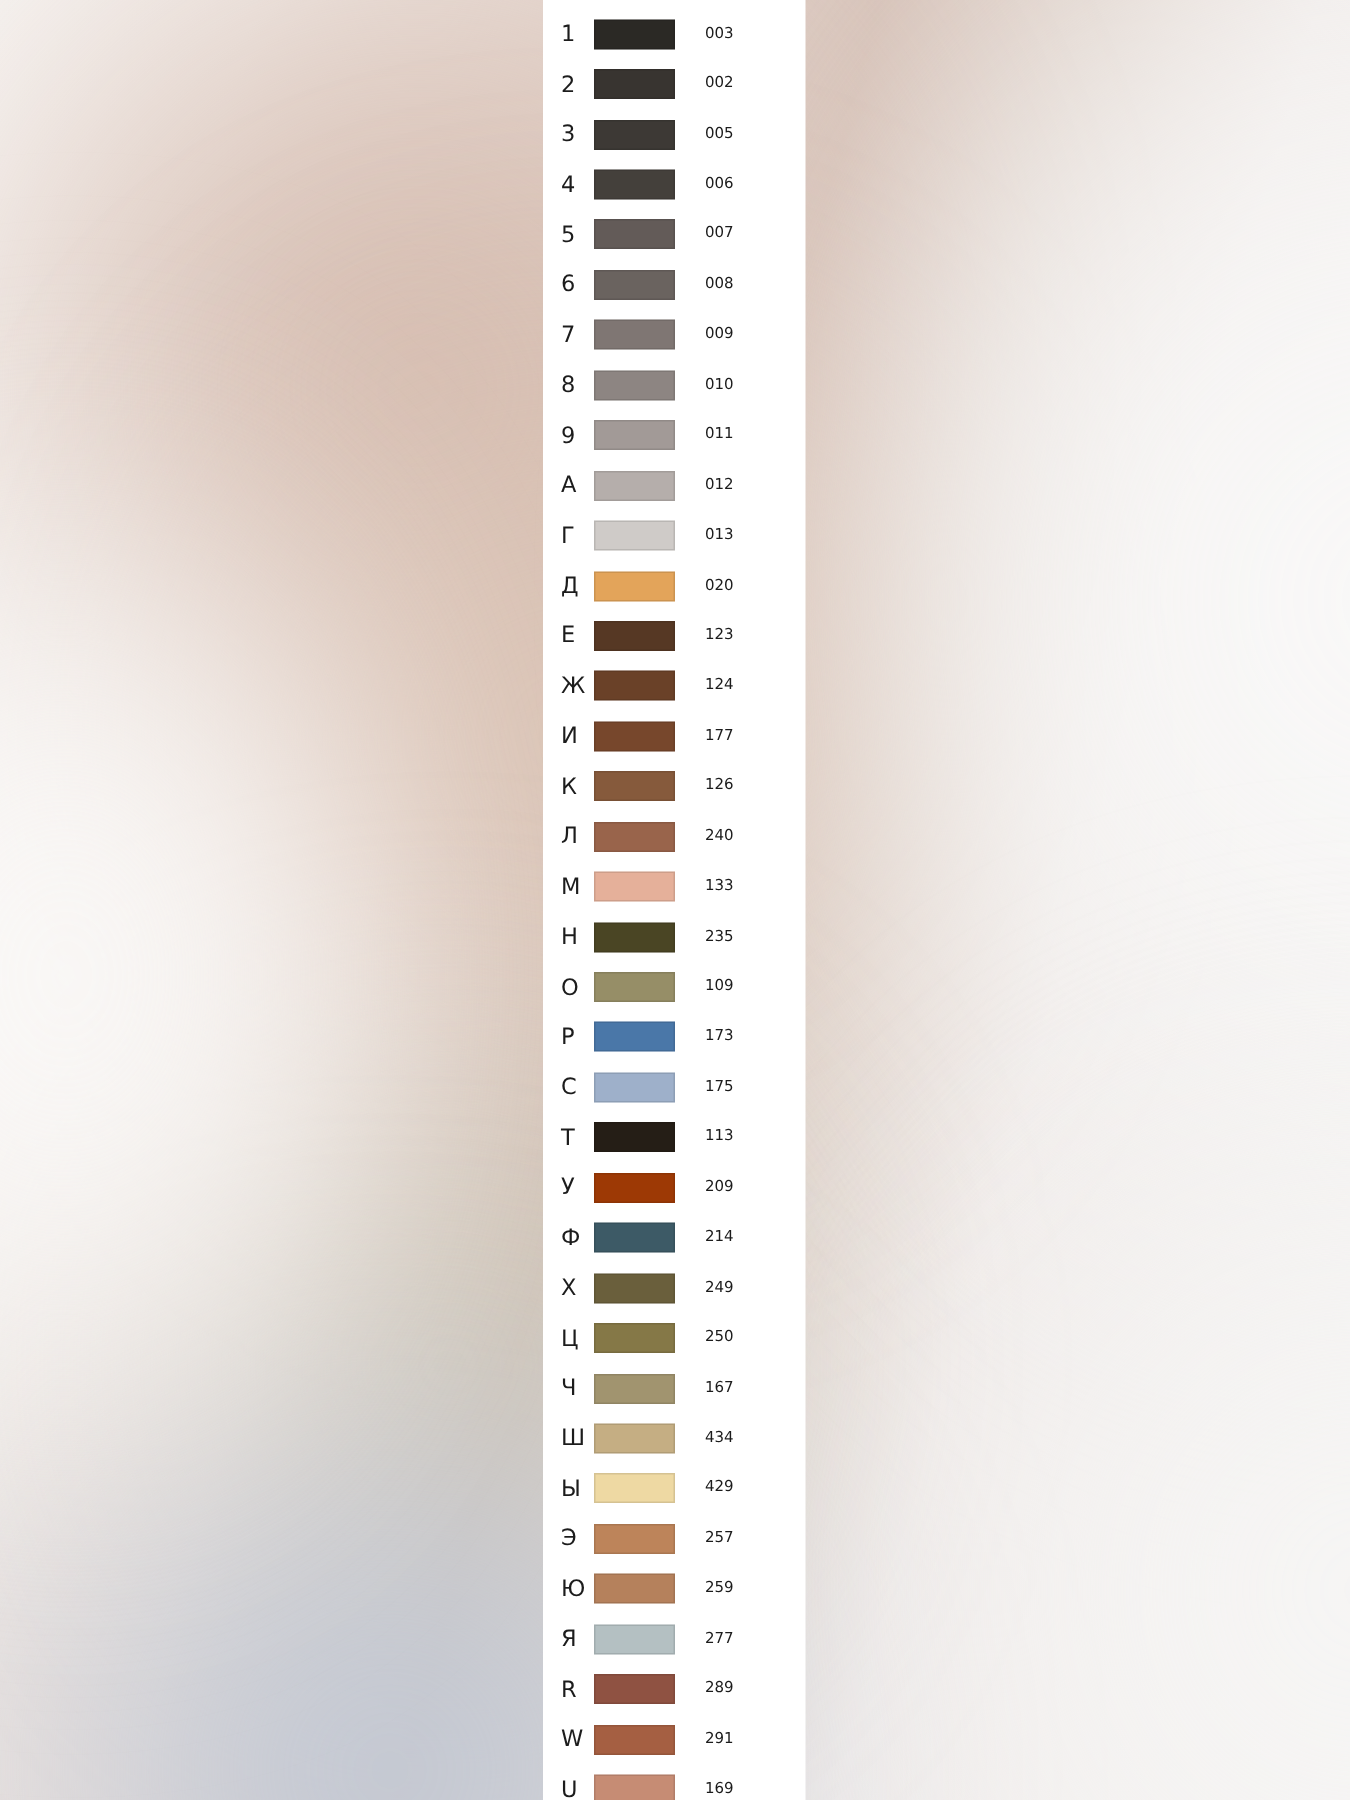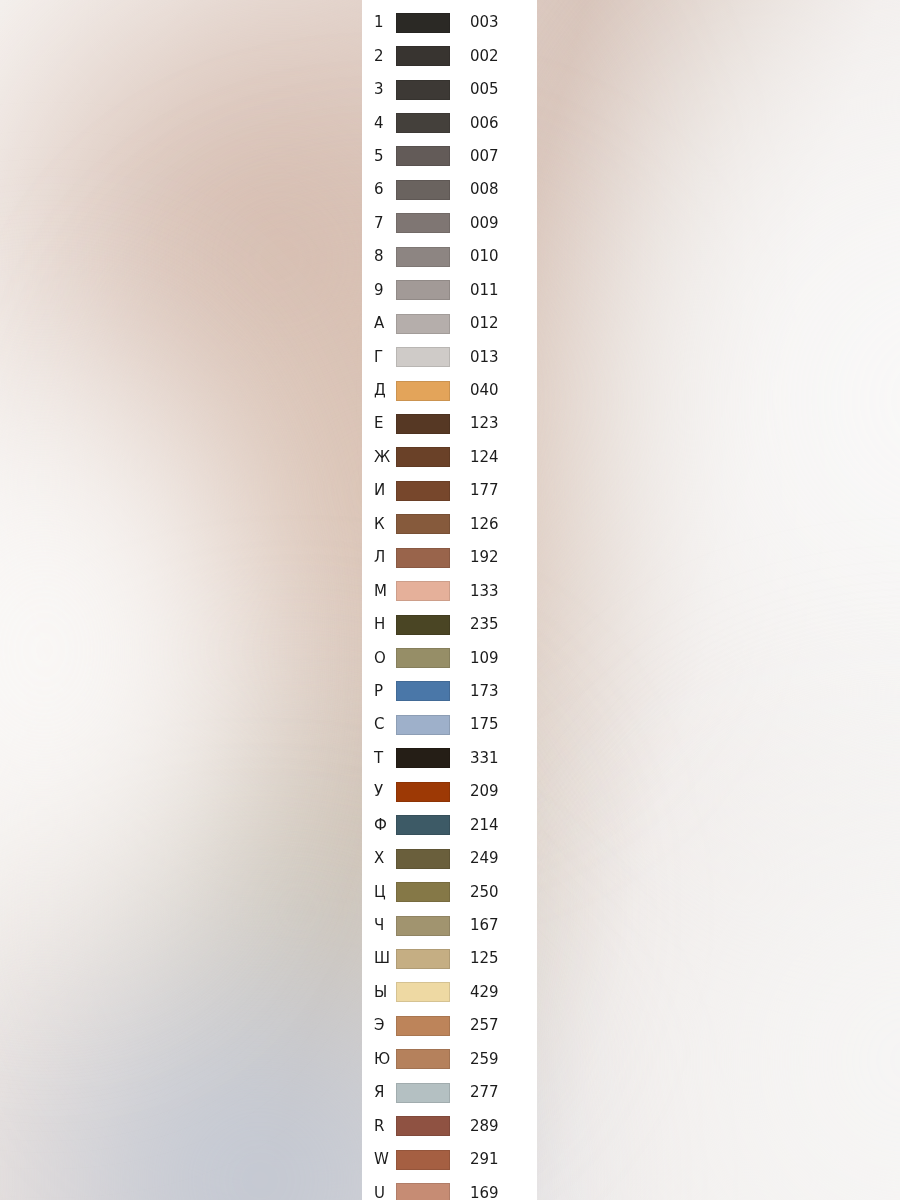--- a/index.html
+++ b/index.html
@@ -110,21 +110,21 @@
   .row-swatch {
     width: 54px;
     height: 20px;
     flex: 0 0 auto;
     border: 1px solid rgba(0,0,0,0.10);
     box-sizing: border-box;
   }
   .row-code {
     flex: 1 1 auto;
     padding-left: 20px;
-    font-size: 15px;
+    font-size: 10px;
     color: #1c1c1c;
     line-height: 1;
     white-space: nowrap;
   }
 </style>
 </head>
 <body>
 
 <div id="backdrop">
   <div class="bd-base"></div>
@@ -190,21 +190,21 @@
         <div class="row-code">012</div>
       </div>
       <div class="legend-row">
         <div class="row-key">Г</div>
         <div class="row-swatch" style="background-color: rgb(207, 203, 200);"></div>
         <div class="row-code">013</div>
       </div>
       <div class="legend-row">
         <div class="row-key">Д</div>
         <div class="row-swatch" style="background-color: rgb(227, 164, 90);"></div>
-        <div class="row-code">040</div>
+        <div class="row-code">020</div>
       </div>
       <div class="legend-row">
         <div class="row-key">Е</div>
         <div class="row-swatch" style="background-color: rgb(86, 56, 36);"></div>
         <div class="row-code">123</div>
       </div>
       <div class="legend-row">
         <div class="row-key">Ж</div>
         <div class="row-swatch" style="background-color: rgb(106, 65, 40);"></div>
         <div class="row-code">124</div>
@@ -215,21 +215,21 @@
         <div class="row-code">177</div>
       </div>
       <div class="legend-row">
         <div class="row-key">К</div>
         <div class="row-swatch" style="background-color: rgb(134, 90, 60);"></div>
         <div class="row-code">126</div>
       </div>
       <div class="legend-row">
         <div class="row-key">Л</div>
         <div class="row-swatch" style="background-color: rgb(153, 100, 75);"></div>
-        <div class="row-code">192</div>
+        <div class="row-code">240</div>
       </div>
       <div class="legend-row">
         <div class="row-key">М</div>
         <div class="row-swatch" style="background-color: rgb(229, 176, 154);"></div>
         <div class="row-code">133</div>
       </div>
       <div class="legend-row">
         <div class="row-key">Н</div>
         <div class="row-swatch" style="background-color: rgb(74, 69, 36);"></div>
         <div class="row-code">235</div>
@@ -245,21 +245,21 @@
         <div class="row-code">173</div>
       </div>
       <div class="legend-row">
         <div class="row-key">С</div>
         <div class="row-swatch" style="background-color: rgb(158, 176, 202);"></div>
         <div class="row-code">175</div>
       </div>
       <div class="legend-row">
         <div class="row-key">Т</div>
         <div class="row-swatch" style="background-color: rgb(37, 30, 22);"></div>
-        <div class="row-code">331</div>
+        <div class="row-code">113</div>
       </div>
       <div class="legend-row">
         <div class="row-key">У</div>
         <div class="row-swatch" style="background-color: rgb(157, 57, 5);"></div>
         <div class="row-code">209</div>
       </div>
       <div class="legend-row">
         <div class="row-key">Ф</div>
         <div class="row-swatch" style="background-color: rgb(61, 90, 102);"></div>
         <div class="row-code">214</div>
@@ -275,21 +275,21 @@
         <div class="row-code">250</div>
       </div>
       <div class="legend-row">
         <div class="row-key">Ч</div>
         <div class="row-swatch" style="background-color: rgb(161, 148, 111);"></div>
         <div class="row-code">167</div>
       </div>
       <div class="legend-row">
         <div class="row-key">Ш</div>
         <div class="row-swatch" style="background-color: rgb(197, 174, 131);"></div>
-        <div class="row-code">125</div>
+        <div class="row-code">434</div>
       </div>
       <div class="legend-row">
         <div class="row-key">Ы</div>
         <div class="row-swatch" style="background-color: rgb(238, 217, 163);"></div>
         <div class="row-code">429</div>
       </div>
       <div class="legend-row">
         <div class="row-key">Э</div>
         <div class="row-swatch" style="background-color: rgb(189, 132, 90);"></div>
         <div class="row-code">257</div>

